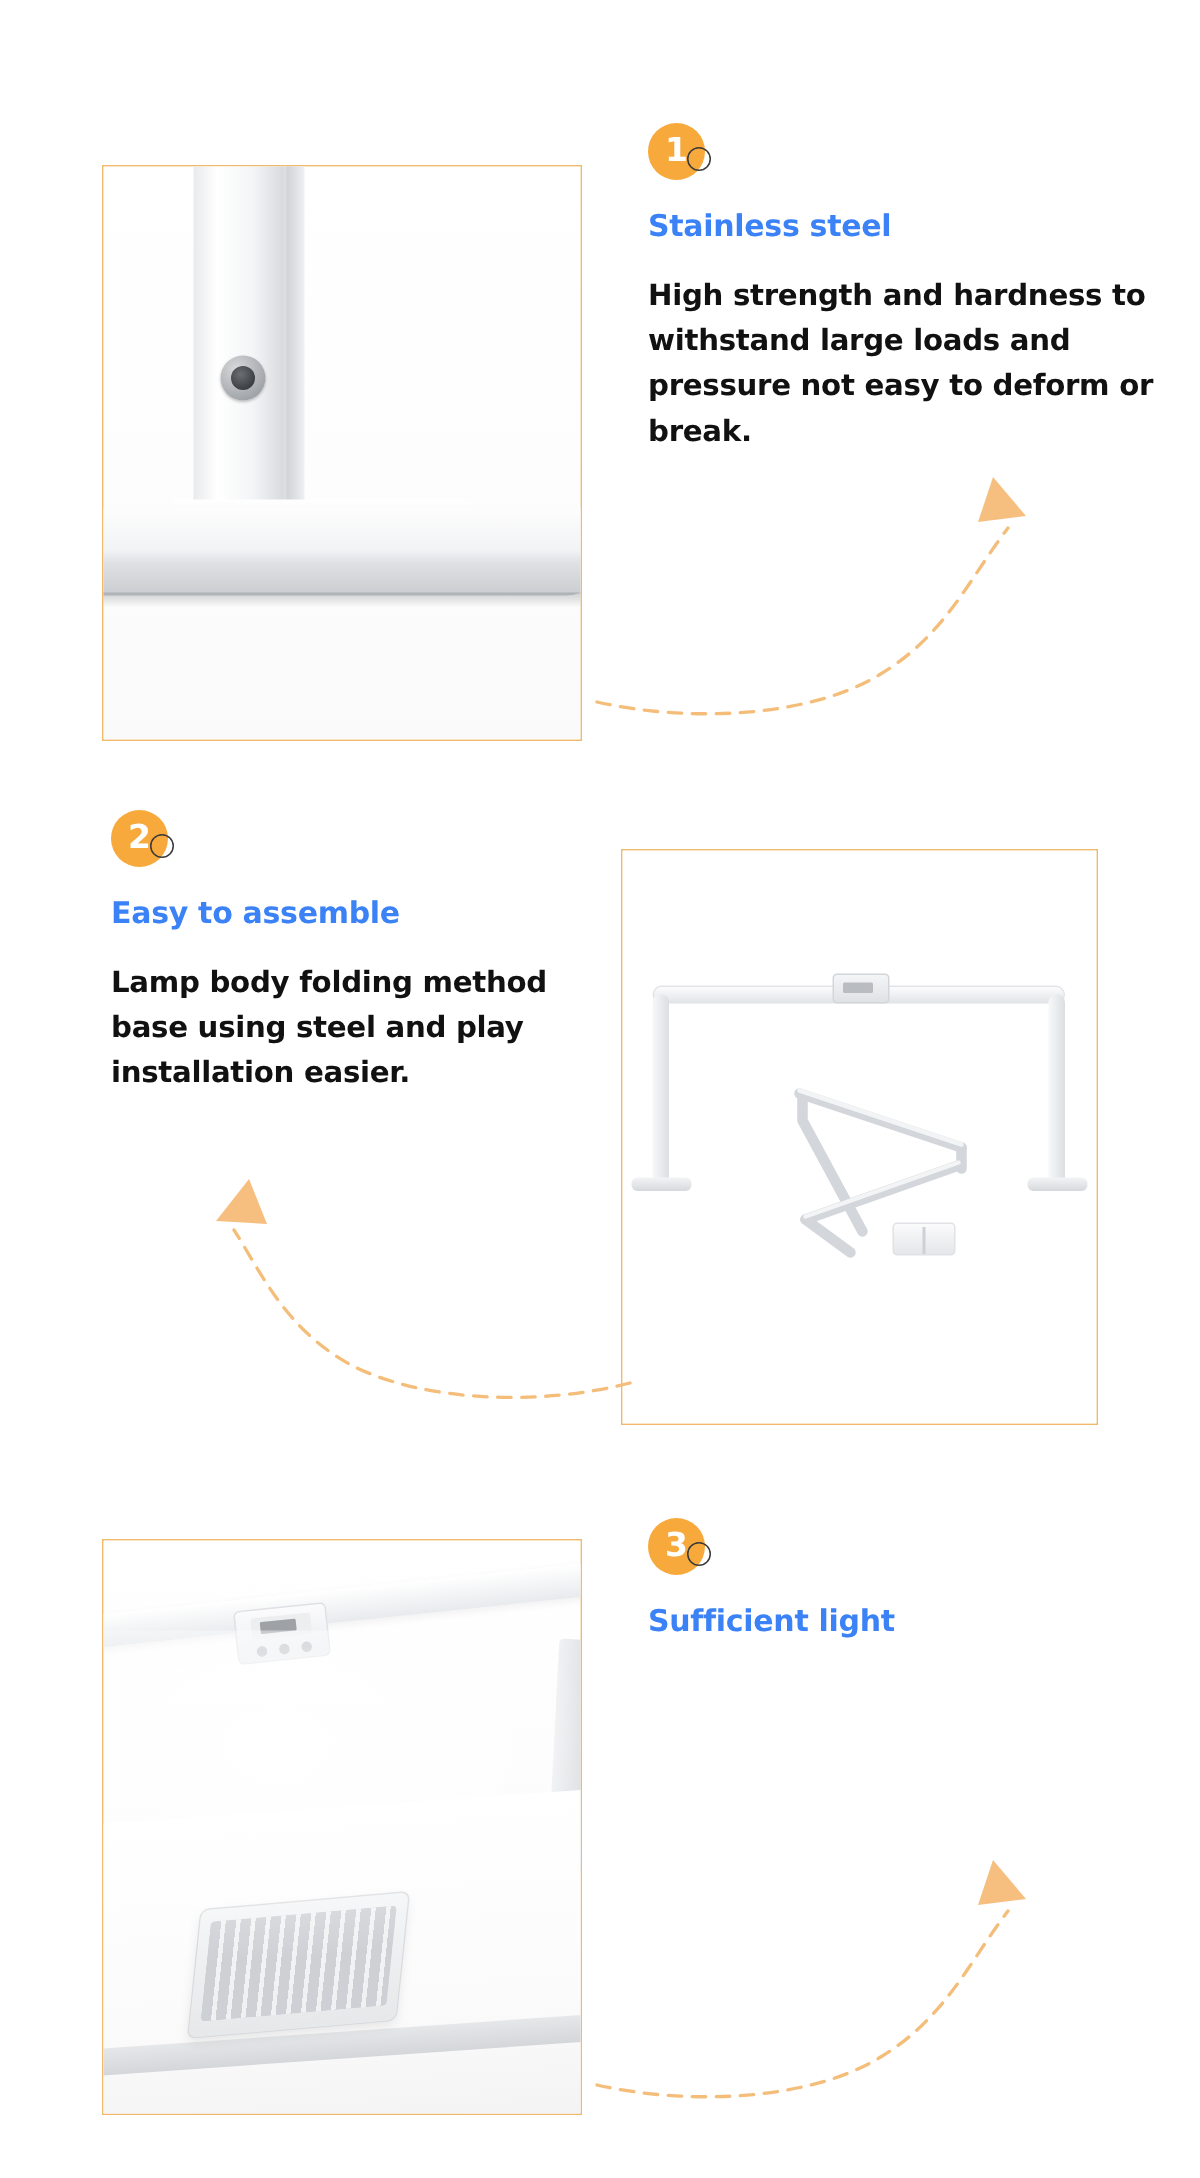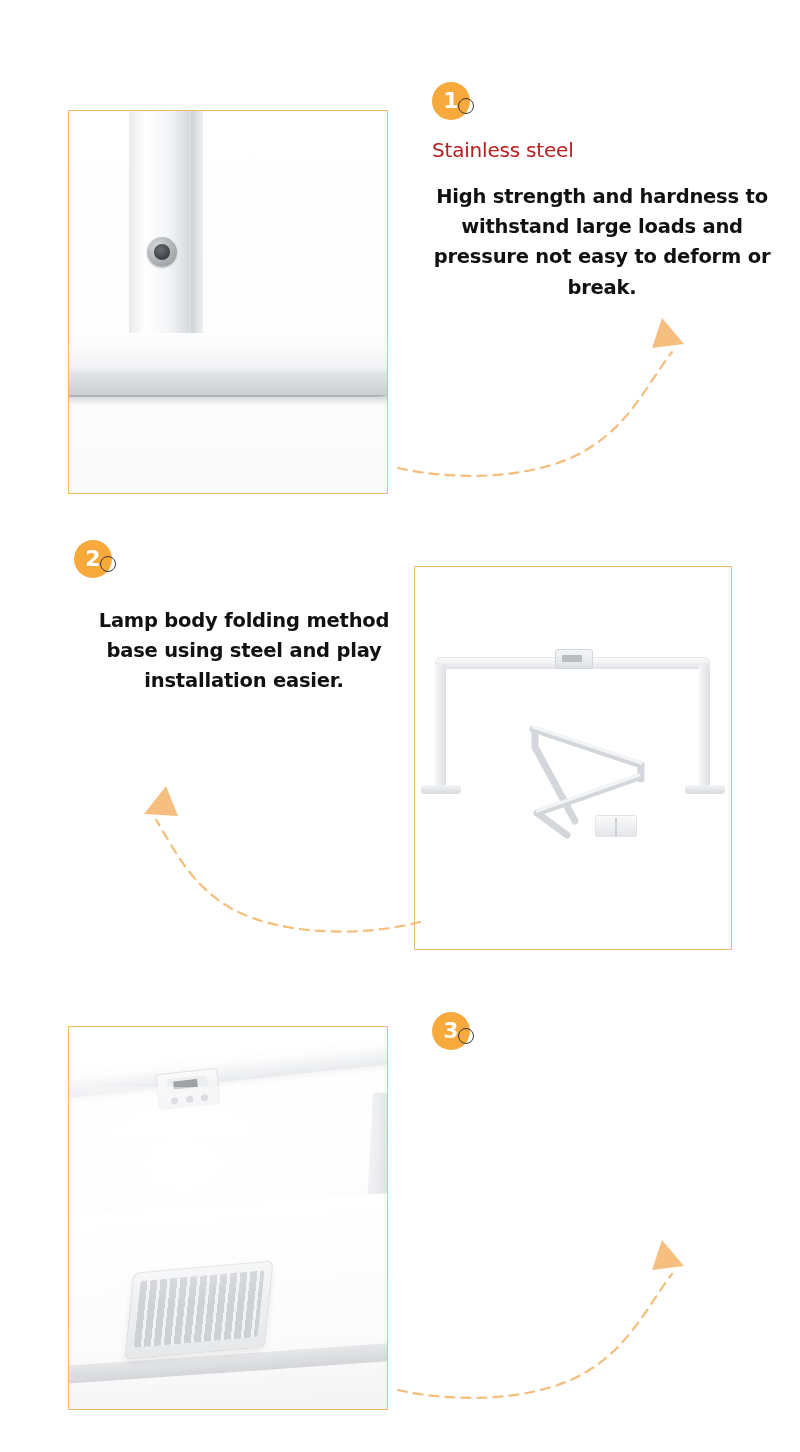--- a/index.html
+++ b/index.html
@@ -70,33 +70,32 @@
     left: 26px;
     top: 16px;
     width: 16px;
     height: 16px;
     border-radius: 50%;
     border: 1.5px solid #3a3a3a;
     background: transparent;
   }
   .feature-title {
     font-size: 20px;
-    font-weight: normal;
-    color: #b91c1c;
+    font-weight: bold;
+    color: #3b82f6;
     letter-spacing: -0.2px;
     margin: 10px 0 0 0;
   }
   .feature-desc {
     font-size: 19.5px;
     font-weight: bold;
     color: #111111;
     line-height: 1.55;
     margin: 20px 0 0 0;
     letter-spacing: -0.2px;
-    text-align: center;
   }
 
   
   .arrow-svg {
     position: absolute;
     overflow: visible;
   }
   .arrow-path {
     fill: none;
     stroke: #f4bd7a;
@@ -466,20 +465,21 @@
         </svg>
         <div class="p2-plate"></div>
       </div>
     </div>
 
     <div class="text-block" style="left:74px; top:540px; width:340px;">
       <div class="badge-row">
         <div class="badge-circle">2</div>
         <div class="badge-ring"></div>
       </div>
+      <div class="feature-title">Easy to assemble</div>
       <div class="feature-desc">Lamp body folding method base using steel and play installation easier.</div>
     </div>
 
     <svg class="arrow-svg" style="left:130px; top:770px; width:300px; height:170px;" viewBox="0 0 300 170">
       <path class="arrow-path" d="M290,152 C228,168 150,164 104,140 C60,116 44,78 26,50"></path>
       <polygon class="arrow-head" points="36,16 14,44 48,46"></polygon>
     </svg>
   </div>
 
   <div class="feature">
@@ -503,20 +503,21 @@
           </div>
         <div class="p3-glow"></div>
       </div>
     </div>
 
     <div class="text-block" style="left:432px; top:1012px; width:340px;">
       <div class="badge-row">
         <div class="badge-circle">3</div>
         <div class="badge-ring"></div>
       </div>
+      <div class="feature-title">Sufficient light</div>
     </div>
 
     <svg class="arrow-svg" style="left:390px; top:1222px; width:310px; height:180px;" viewBox="0 0 310 180">
       <path class="arrow-path" d="M8,168 C70,182 150,178 196,150 C240,124 256,86 282,52"></path>
       <polygon class="arrow-head" points="272,18 294,44 262,48"></polygon>
     </svg>
   </div>
 
 </div>
 

